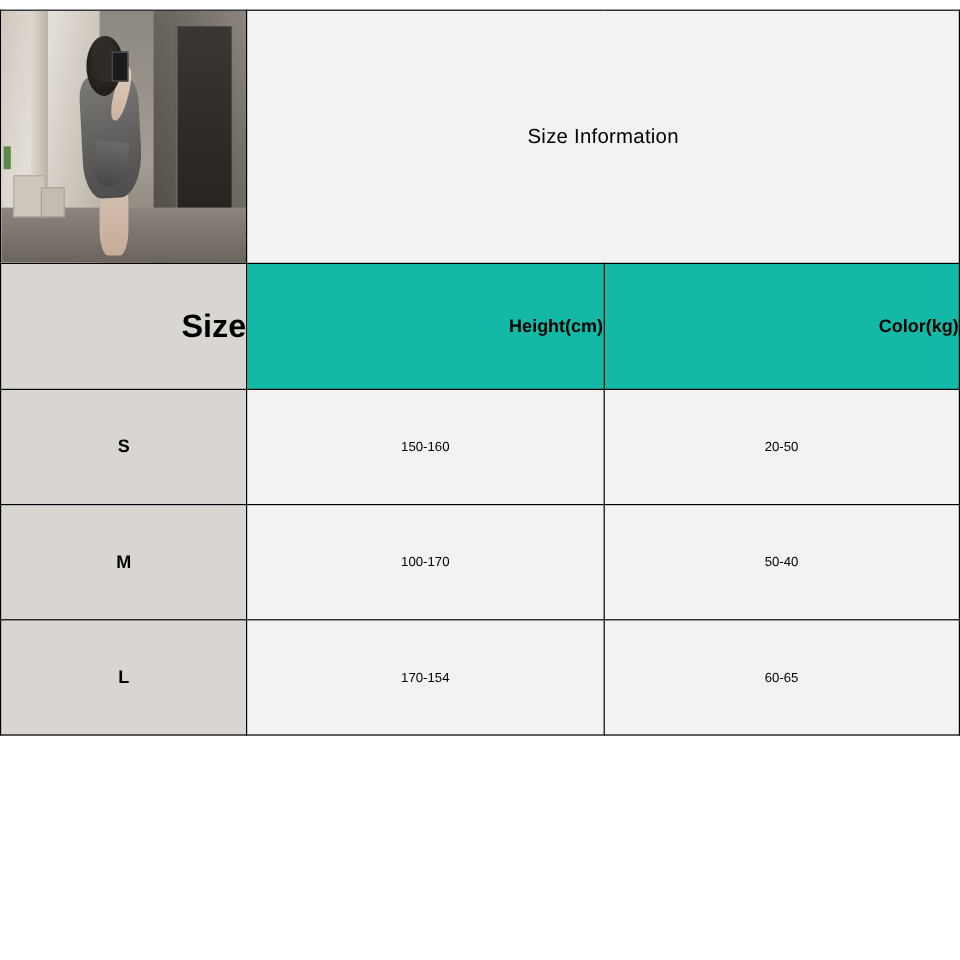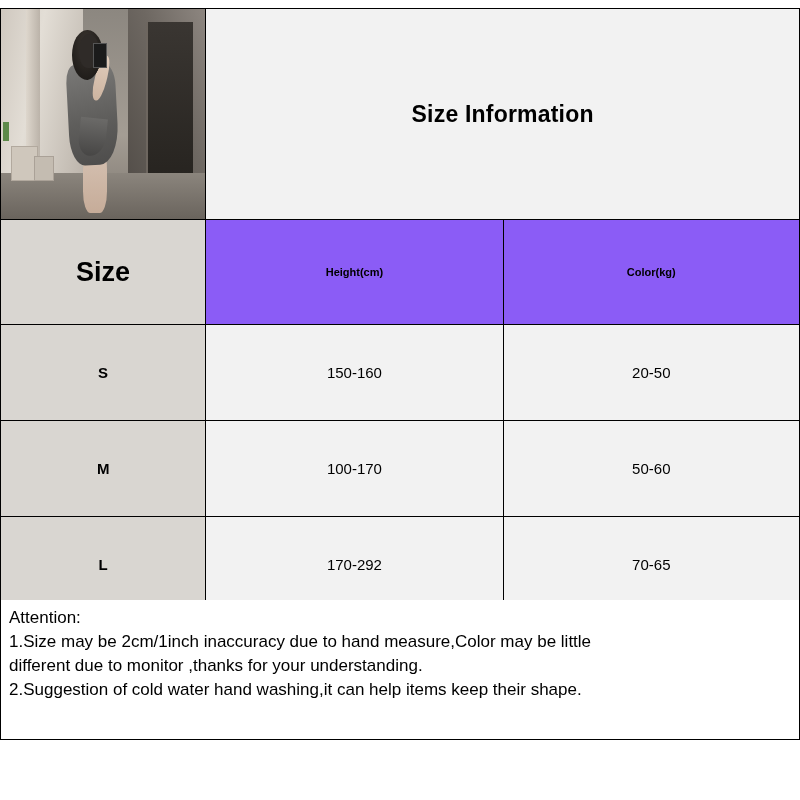--- a/index.html
+++ b/index.html
@@ -132,48 +132,48 @@
     background: radial-gradient(ellipse at 45% 30%, #3b3530 0%, #201d1a 70%, rgba(0,0,0,0) 72%);
     border-radius: 50%;
   }
 
   
   .title-cell {
     background: #f2f2f2;
     height: 210px;
   }
   .title-text {
-    font-size: 23px;
-    font-weight: bold;
+    font-size: 17px;
+    font-weight: normal;
     letter-spacing: .2px;
   }
 
   
-  .hdr-row td { height: 104px; }
+  .hdr-row td { height: 104px; text-align: right; }
   .hdr-size {
     background: #d9d6d1;
     font-size: 27px;
     font-weight: bold;
   }
   .hdr-cell {
-    background: #8b5cf6;
-    font-size: 11px;
+    background: #14b8a6;
+    font-size: 15px;
     font-weight: bold;
   }
 
   
   .body-row td { height: 95px; }
   .cell-size {
     background: #d9d6d1;
     font-size: 15px;
     font-weight: bold;
   }
   .cell-val {
     background: #f2f2f2;
-    font-size: 15px;
+    font-size: 11px;
   }
 
   
   .attention {
     position: absolute;
     left: 0;
     top: 600px;
     width: 800px;
     height: 140px;
     box-sizing: border-box;
@@ -234,31 +234,25 @@
 
       <tr class="body-row">
         <td class="cell-size">S</td>
         <td class="cell-val">150-160</td>
         <td class="cell-val">20-50</td>
       </tr>
 
       <tr class="body-row">
         <td class="cell-size">M</td>
         <td class="cell-val">100-170</td>
-        <td class="cell-val">50-60</td>
+        <td class="cell-val">50-40</td>
       </tr>
 
       <tr class="body-row">
         <td class="cell-size">L</td>
-        <td class="cell-val">170-292</td>
-        <td class="cell-val">70-65</td>
+        <td class="cell-val">170-154</td>
+        <td class="cell-val">60-65</td>
       </tr>
     </tbody>
   </table>
 
-  <div class="attention">
-    <p>Attention:</p>
-    <p>1.Size may be 2cm/1inch inaccuracy due to hand measure,Color may be little</p>
-    <p>different due to monitor ,thanks for your understanding.</p>
-    <p>2.Suggestion of cold water hand washing,it can help items keep their shape.</p>
-  </div>
 
 </div>
 
 </body></html>

